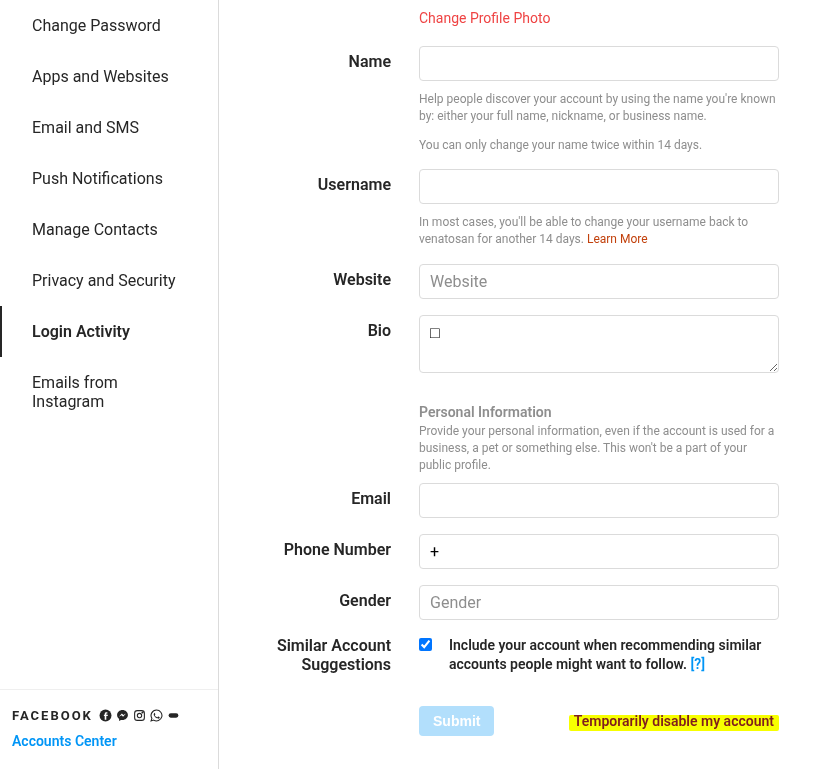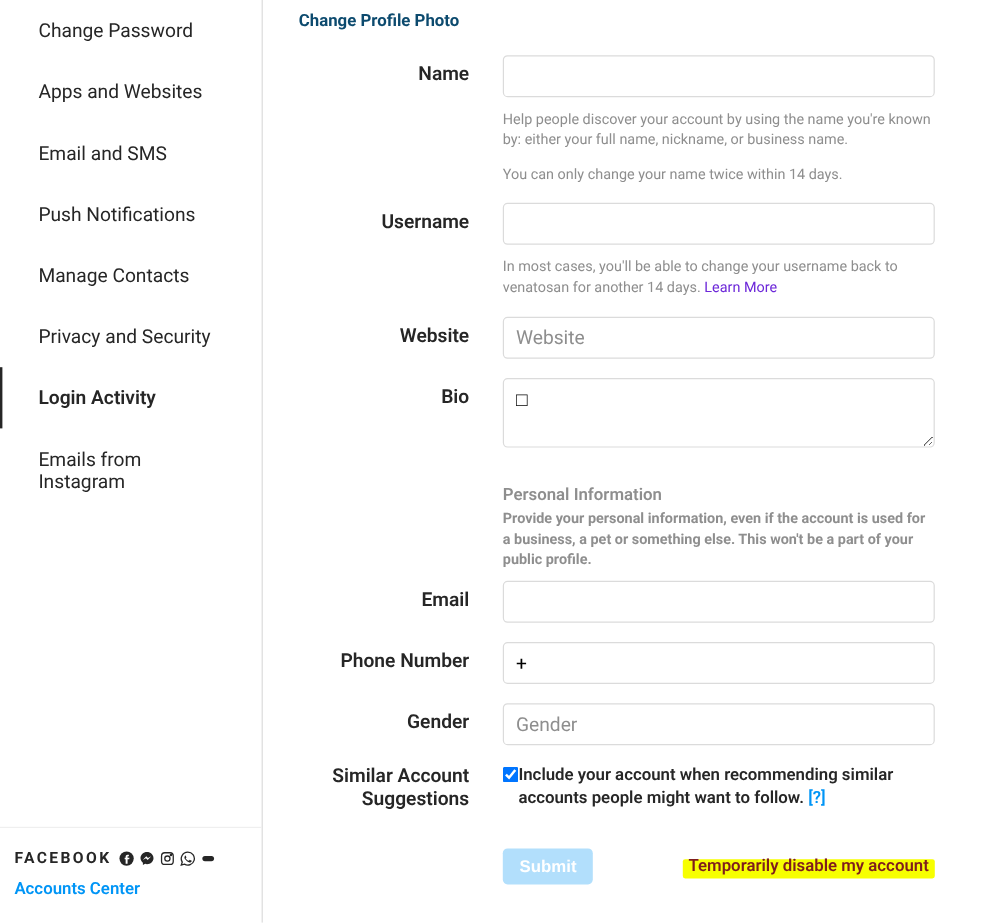--- a/index.html
+++ b/index.html
@@ -15,26 +15,26 @@
     .fb-icons { display: flex; gap: 4px; align-items: center; }
     .fb-icons svg { width: 13px; height: 13px; display: block; }
     .accounts-center { color: #0095f6; font-weight: 600; font-size: 14px; margin-top: 10px; cursor: pointer; }
     .main { flex: 1; padding: 10px 30px 20px 30px; overflow-y: auto; }
     .row { display: flex; margin-bottom: 16px; }
     .row .label { width: 170px; flex-shrink: 0; text-align: right; padding-right: 28px; padding-top: 6px; font-weight: 600; font-size: 16px; }
     .row .control { flex: 1; max-width: 360px; }
     .help { color: #8e8e8e; font-size: 12px; line-height: 1.4; margin-top: 10px; }
     .help + .help { margin-top: 12px; }
     .section-title { color: #8e8e8e; font-weight: 600; font-size: 14px; margin-bottom: 3px; }
-    .link { color: #6d28d9; cursor: pointer; }
-    .change-photo { color: #0c4a6e; font-weight: 700; font-size: 14px; cursor: pointer; margin-bottom: 20px; }
+    .link { color: #c2410c; cursor: pointer; }
+    .change-photo { color: #ef4444; font-weight: 400; font-size: 14px; cursor: pointer; margin-bottom: 20px; margin-left: 170px; }
     input[type=text], textarea { width: 100%; border: 1px solid #dbdbdb; border-radius: 4px; padding: 7px 10px; font-size: 16px; font-family: inherit; background: #fff; }
     input[type=text]::placeholder, textarea::placeholder { color: #8e8e8e; }
     textarea { height: 58px; resize: vertical; }
-    .checkbox-row { display: flex; align-items: flex-start; gap: 0; }
+    .checkbox-row { display: flex; align-items: flex-start; gap: 17px; }
     .checkbox-row input { margin-top: 2px; flex-shrink: 0; }
     .checkbox-label { font-size: 14px; font-weight: 600; line-height: 1.35; }
     .help-q { color: #0095f6; cursor: pointer; font-weight: 600; }
     .action-row { display: flex; align-items: center; justify-content: space-between; margin-left: 170px; max-width: 360px; margin-top: 32px; }
     .submit-btn { background: #b2dffc; color: #fff; border: none; border-radius: 4px; padding: 7px 14px; font-weight: 600; font-size: 14px; cursor: pointer; }
     .disable-link { color: #7f1d1d; font-size: 14px; font-weight: 600; cursor: pointer; position: relative; padding: 0 5px; }
     .disable-link::before { content: ''; position: absolute; left: 0; right: 0; bottom: -2px; height: 16px; background: #f7ff00; z-index: -1; border-radius: 2px; }
     .disable-wrap { position: relative; z-index: 0; }
     .spacer-help-only { margin-left: 170px; max-width: 360px; margin-top: 28px; margin-bottom: 10px; }
   </style>
@@ -124,21 +124,21 @@
 
     <div class="row">
       <div class="label">Bio</div>
       <div class="control">
         <textarea style="">□</textarea>
       </div>
     </div>
 
     <div class="spacer-help-only">
       <div class="section-title">Personal Information</div>
-      <div class="help" style="margin-top:2px;font-weight:bold;">Provide your personal information, even if the account is used for a business, a pet or something else. This won't be a part of your public profile.</div>
+      <div class="help" style="margin-top:2px;">Provide your personal information, even if the account is used for a business, a pet or something else. This won't be a part of your public profile.</div>
     </div>
 
     <div class="row">
       <div class="label">Email</div>
       <div class="control">
         <input type="text" value="" style="">
       </div>
     </div>
 
     <div class="row">

